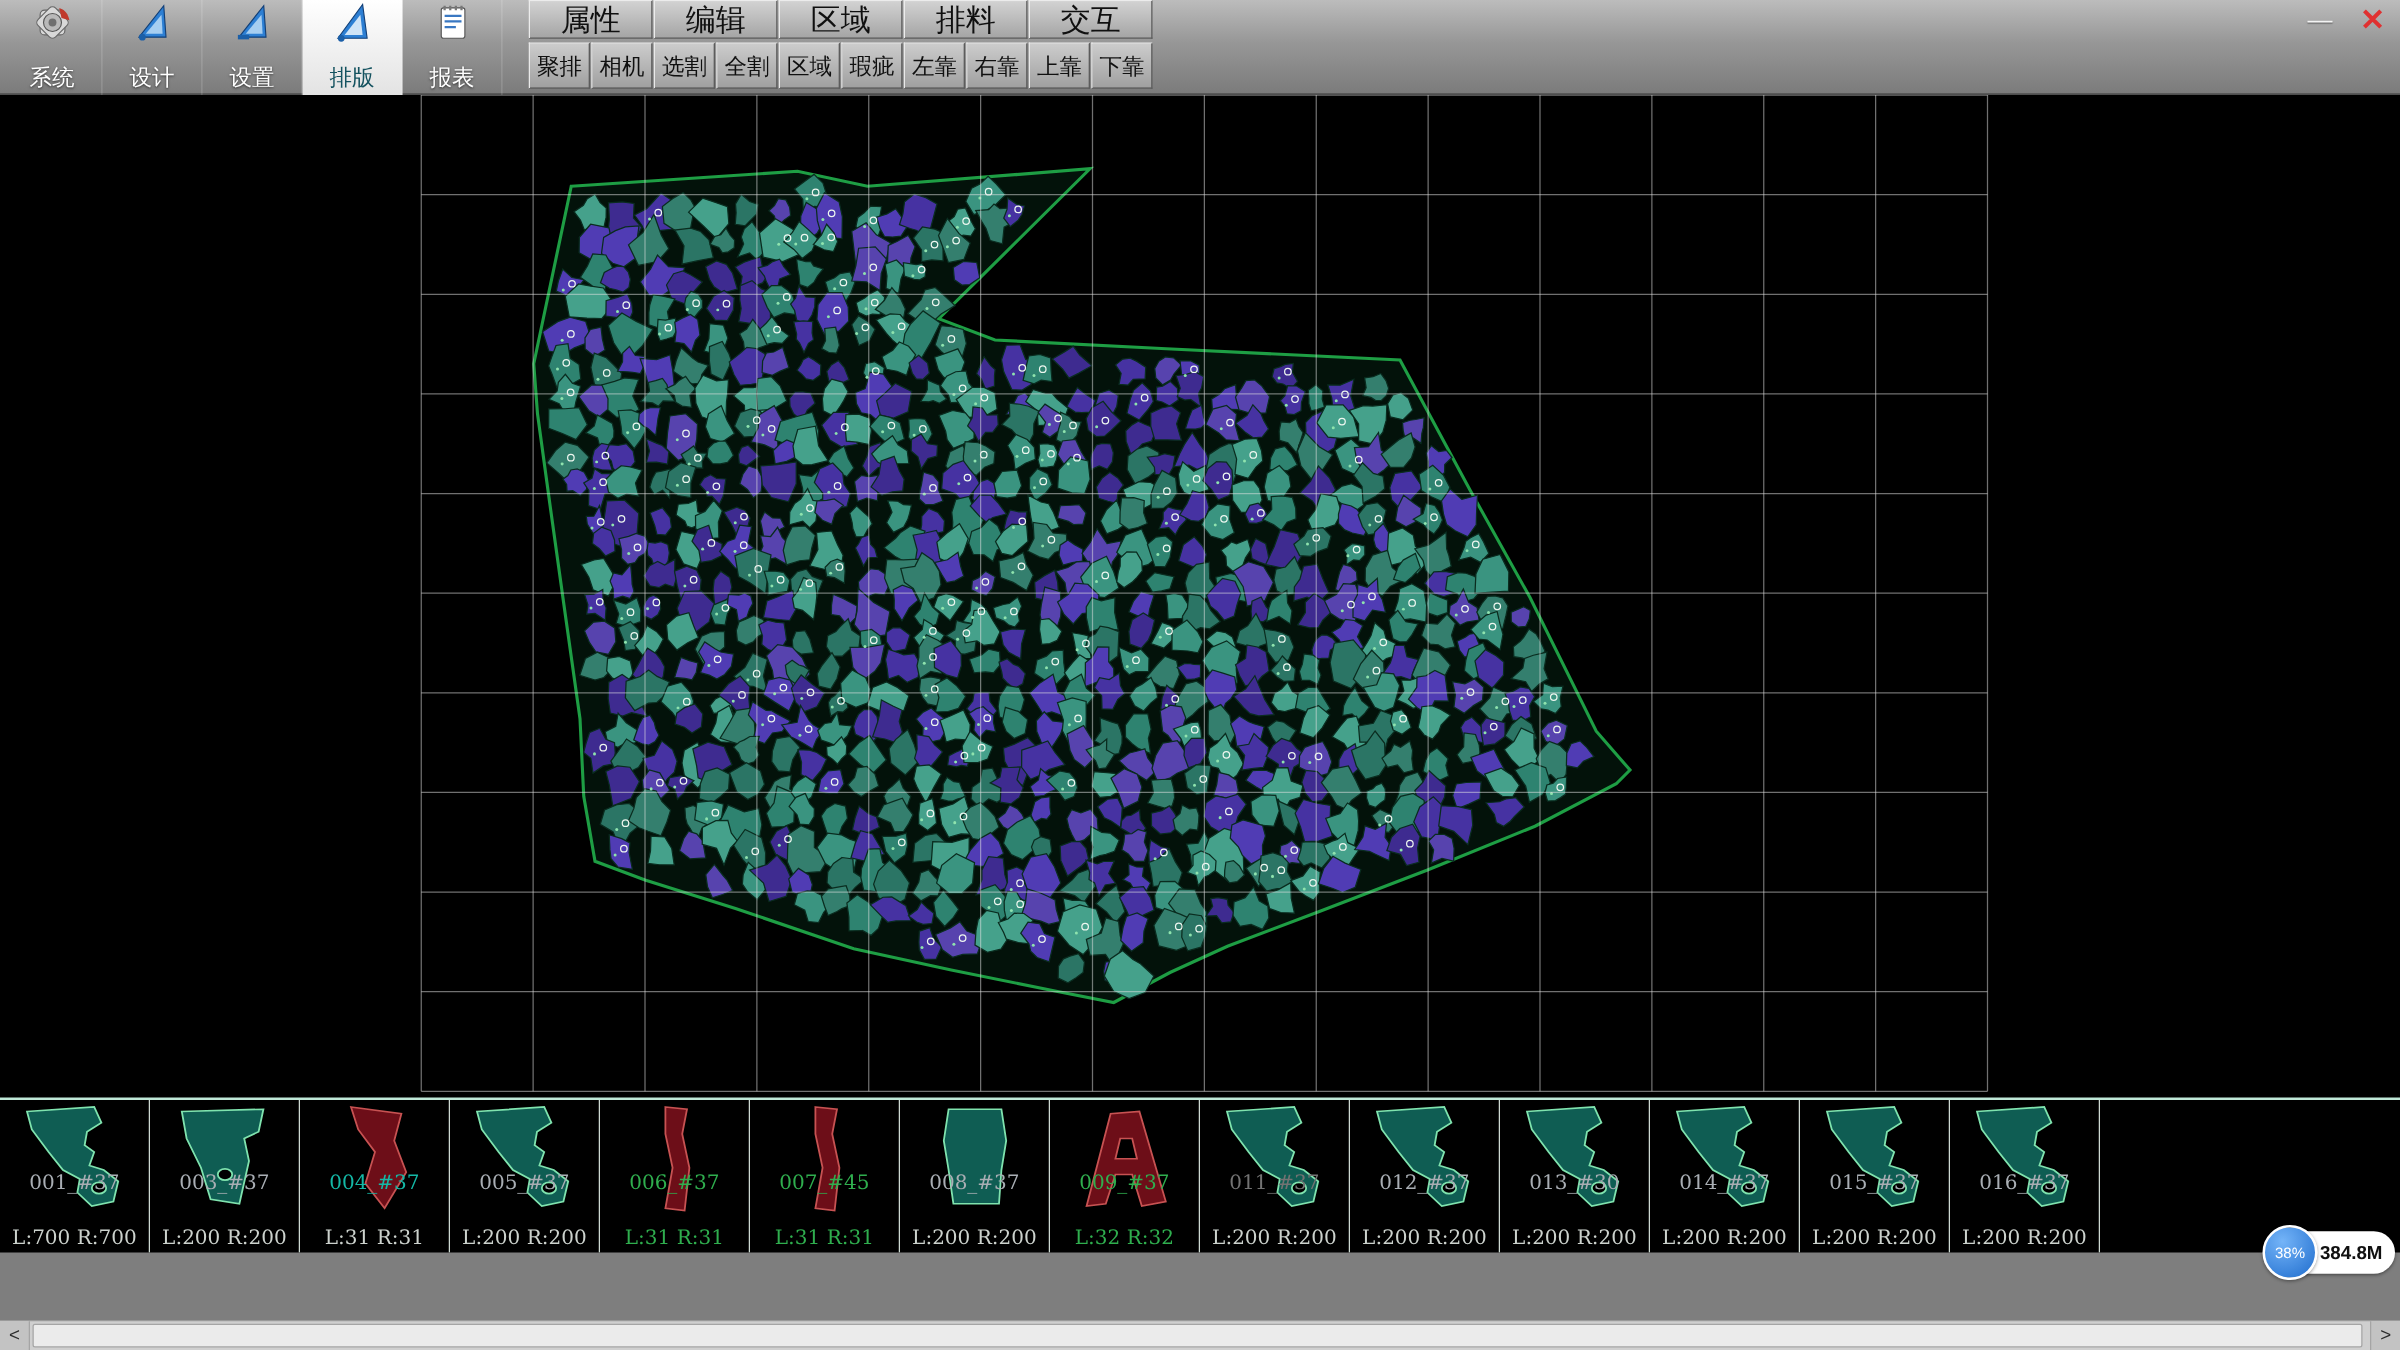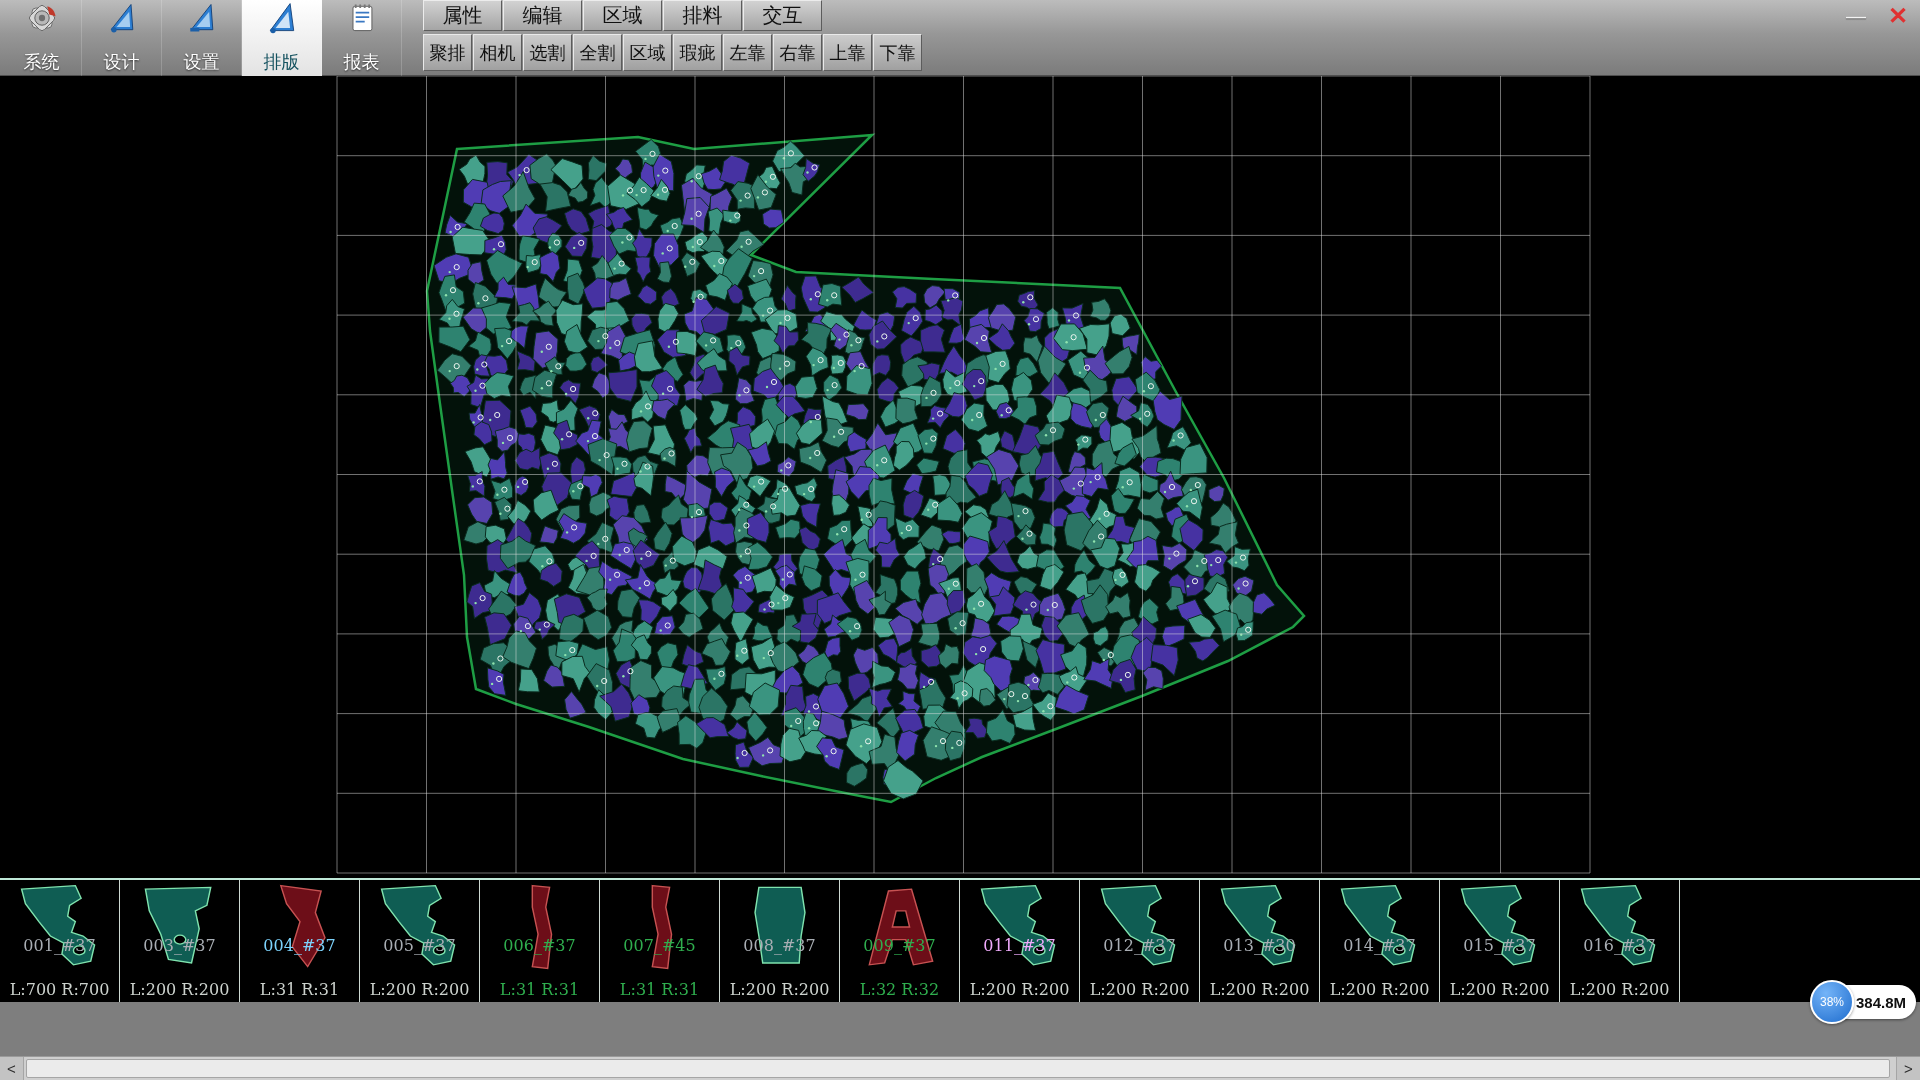--- a/index.html
+++ b/index.html
@@ -11,22 +11,22 @@
     background:linear-gradient(#bcbcbc,#979797 45%,#7b7b7b);border-bottom:1px solid #4e4e4e}
   .appbtns{position:absolute;left:2px;top:0;height:76px;display:flex}
   .appbtn{width:80px;height:76px;display:flex;flex-direction:column;align-items:center;
     justify-content:flex-end;padding-bottom:4px;gap:16px;cursor:pointer;border-right:1px solid rgba(255,255,255,.18)}
   .appbtn .ic{width:44px;height:44px;display:block}
   .appbtn .lbl{font-size:18px;color:#fff;text-shadow:0 1px 2px rgba(0,0,0,.65);line-height:20px}
   .appbtn.active{background:linear-gradient(#ffffff,#e3e3e3)}
   .appbtn.active .lbl{color:#14525f;text-shadow:none}
   .menus{position:absolute;left:423px;top:0}
   .menurow{display:flex;height:32px}
-  .menutab{width:79px;height:31px;margin-right:1px;display:flex;align-items:center;justify-content:center;
-    font-size:20px;color:#101010;cursor:pointer;
+  .menutab{width:99px;height:31px;margin-right:1px;display:flex;align-items:center;justify-content:center;
+    font-size:24px;color:#101010;cursor:pointer;
     background:linear-gradient(#d2d2d2,#a5a5a5);border:1px solid;border-color:#ececec #5c5c5c #5c5c5c #ececec}
   .toolrow{display:flex;margin-top:2px}
   .toolbtn{width:49px;height:37px;margin-right:1px;display:flex;align-items:center;justify-content:center;
     font-size:18px;color:#101010;cursor:pointer;
     background:linear-gradient(#cccccc,#a0a0a0);border:1px solid;border-color:#e9e9e9 #5c5c5c #5c5c5c #e9e9e9}
   .wincontrols{position:absolute;right:6px;top:2px;display:flex;gap:10px}
   .winbtn{width:32px;height:28px;display:flex;align-items:center;justify-content:center;
     font-size:20px;color:#f4f4f4;cursor:pointer;text-shadow:0 1px 1px rgba(0,0,0,.5)}
   .winbtn.close{color:#e03131;font-weight:bold;font-size:24px;text-shadow:none}
 
@@ -1198,21 +1198,21 @@
         <svg class="thumb" viewBox="0 0 100 100" preserveAspectRatio="none">
           <path d="M14 8 L82 6 L78 26 L66 32 L70 52 L62 90 L38 86 L30 58 L18 32 Z M44 64 a6 5 0 1 0 12 0 a6 5 0 1 0 -12 0" fill="#0f5d53" stroke="#7fe3ae" stroke-width="1.5" fill-rule="evenodd"></path>
         </svg>
         <div class="plabel" style="color:#a9aeb4">003_#37</div>
         <div class="pinfo" style="color:#ccd2cd">L:200 R:200</div>
       </div>
       <div class="cell">
         <svg class="thumb" viewBox="0 0 100 100" preserveAspectRatio="none">
           <path d="M30 4 L72 10 L66 34 L76 62 L58 94 L42 72 L50 44 L36 24 Z" fill="#6d0e18" stroke="#c75252" stroke-width="1.5" fill-rule="evenodd"></path>
         </svg>
-        <div class="plabel" style="color:#7dd3fc">004_#37</div>
+        <div class="plabel" style="color:#14b8a6">004_#37</div>
         <div class="pinfo" style="color:#ccd2cd">L:31 R:31</div>
       </div>
       <div class="cell">
         <svg class="thumb" viewBox="0 0 100 100" preserveAspectRatio="none">
           <path d="M10 8 L66 4 L72 18 L60 26 L58 38 L66 44 L62 56 L74 60 L86 70 L82 88 L64 92 L52 80 L54 68 L40 60 L28 44 L14 24 Z M64 76 a6 5 0 1 0 12 0 a6 5 0 1 0 -12 0" fill="#0f5d53" stroke="#7fe3ae" stroke-width="1.5" fill-rule="evenodd"></path>
         </svg>
         <div class="plabel" style="color:#a9aeb4">005_#37</div>
         <div class="pinfo" style="color:#ccd2cd">L:200 R:200</div>
       </div>
       <div class="cell">
@@ -1240,21 +1240,21 @@
         <svg class="thumb" viewBox="0 0 100 100" preserveAspectRatio="none">
           <path d="M18 92 L38 10 L62 8 L84 88 L64 92 L56 64 L42 64 L34 90 Z M46 32 L56 32 L60 50 L42 50 Z" fill="#6d0e18" stroke="#c75252" stroke-width="1.5" fill-rule="evenodd"></path>
         </svg>
         <div class="plabel" style="color:#2fae4e">009_#37</div>
         <div class="pinfo" style="color:#2fae4e">L:32 R:32</div>
       </div>
       <div class="cell">
         <svg class="thumb" viewBox="0 0 100 100" preserveAspectRatio="none">
           <path d="M10 8 L66 4 L72 18 L60 26 L58 38 L66 44 L62 56 L74 60 L86 70 L82 88 L64 92 L52 80 L54 68 L40 60 L28 44 L14 24 Z M64 76 a6 5 0 1 0 12 0 a6 5 0 1 0 -12 0" fill="#0f5d53" stroke="#7fe3ae" stroke-width="1.5" fill-rule="evenodd"></path>
         </svg>
-        <div class="plabel" style="color:#f0abfc">011_#37</div>
+        <div class="plabel" style="color:#737373">011_#37</div>
         <div class="pinfo" style="color:#ccd2cd">L:200 R:200</div>
       </div>
       <div class="cell">
         <svg class="thumb" viewBox="0 0 100 100" preserveAspectRatio="none">
           <path d="M10 8 L66 4 L72 18 L60 26 L58 38 L66 44 L62 56 L74 60 L86 70 L82 88 L64 92 L52 80 L54 68 L40 60 L28 44 L14 24 Z M64 76 a6 5 0 1 0 12 0 a6 5 0 1 0 -12 0" fill="#0f5d53" stroke="#7fe3ae" stroke-width="1.5" fill-rule="evenodd"></path>
         </svg>
         <div class="plabel" style="color:#a9aeb4">012_#37</div>
         <div class="pinfo" style="color:#ccd2cd">L:200 R:200</div>
       </div>
       <div class="cell">

